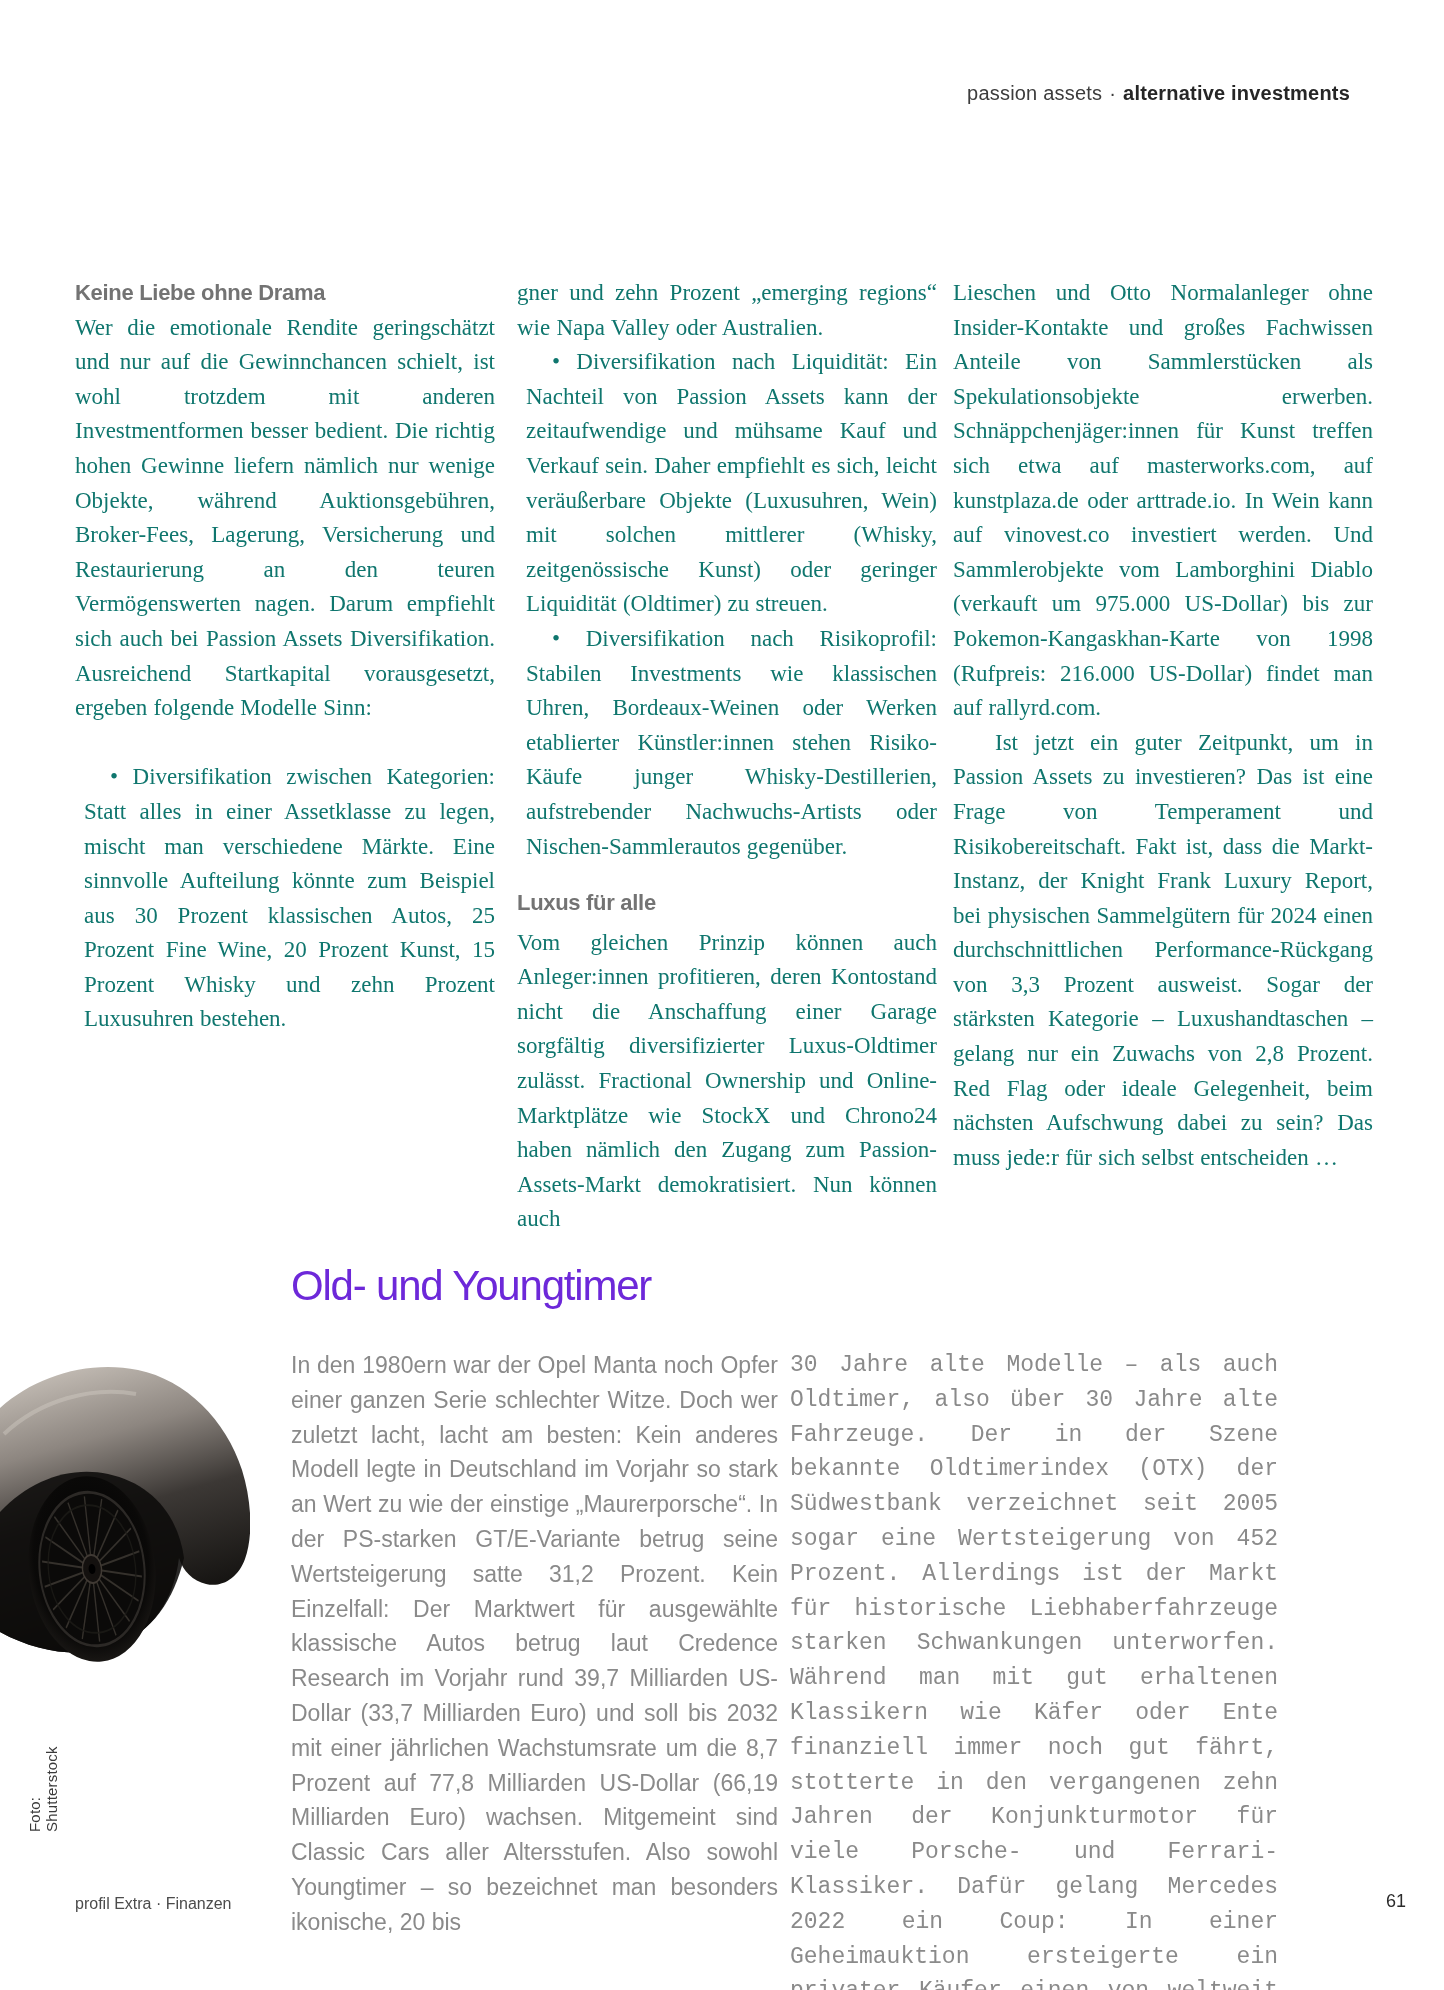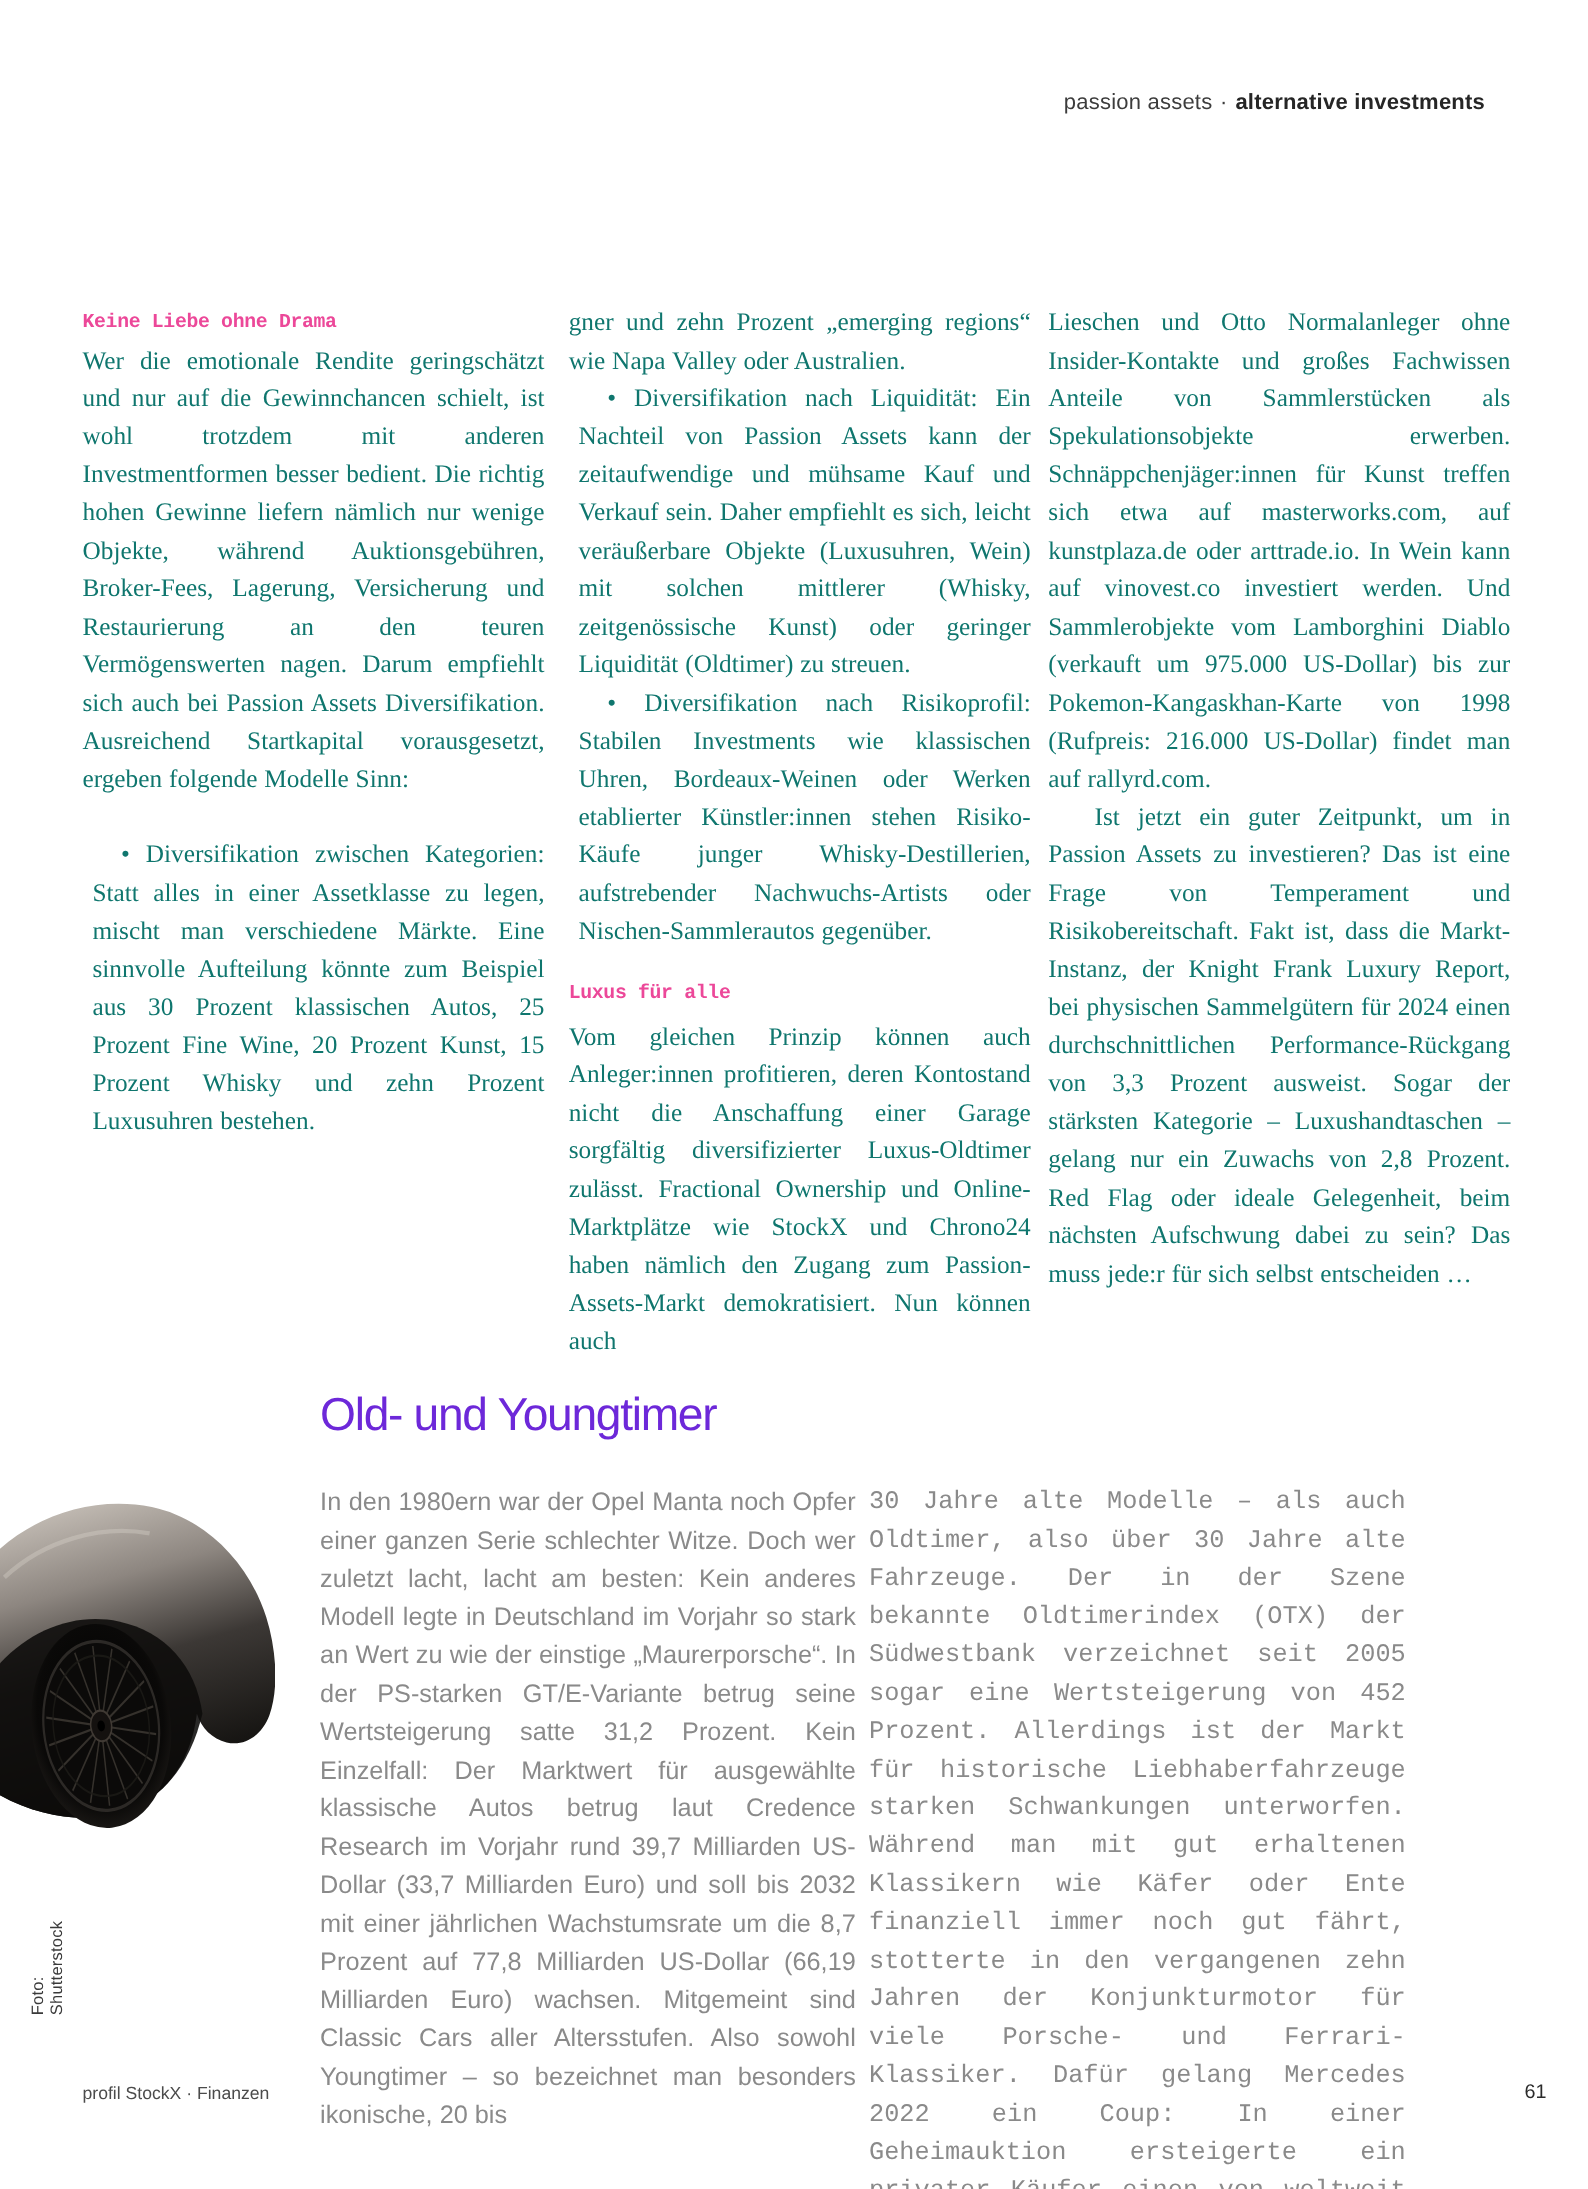--- a/index.html
+++ b/index.html
@@ -15,23 +15,23 @@
     font-size:20px; color:#3c3c3c; letter-spacing:0.2px; white-space:nowrap;
   }
   .header-tagline .sep { margin:0 7px; color:#3c3c3c; }
   .header-tagline .bold { font-weight:700; color:#262626; }
   
   .columns { position:absolute; left:75px; top:276px; width:1298px; display:flex; }
   .col { width:420px; }
   .col.c2 { margin-left:22px; }
   .col.c3 { margin-left:16px; }
   .subhead {
-    font-family:Liberation Mono, monospace;
-    font-weight:700; font-size:18px; line-height:34.6px;
-    color:#ec4899; letter-spacing:-0.3px; margin:0;
+    font-family:Liberation Sans, sans-serif;
+    font-weight:700; font-size:22px; line-height:34.6px;
+    color:#737373; letter-spacing:-0.3px; margin:0;
   }
   .p {
     margin:0; text-align:justify; font-size:23px; line-height:34.6px;
     color:#0f766e; hyphens:auto; -webkit-hyphens:auto; word-spacing:0.5px;
   }
   .bullet { padding-left:9px; text-indent:26px; }
   .gap-line { margin-top:34.6px; }
   .indent-first { text-indent:42px; }
   .luxus-head { margin-top:22px; margin-bottom:5px; }
   
@@ -154,16 +154,16 @@
 
   <h2 class="feature-title">Old- und Youngtimer</h2>
   <div class="fcol f1">In den 1980ern war der Opel Manta noch Opfer einer ganzen Serie schlechter Witze. Doch wer zuletzt lacht, lacht am besten: Kein anderes Modell legte in Deutschland im Vorjahr so stark an Wert zu wie der einstige „Maurerporsche“. In der PS-starken GT/E-Variante betrug seine Wertsteigerung satte 31,2 Prozent. Kein Einzelfall: Der Marktwert für ausgewählte klassische Autos betrug laut Credence Research im Vorjahr rund 39,7 Milliarden US-Dollar (33,7 Milliarden Euro) und soll bis 2032 mit einer jährlichen Wachstumsrate um die 8,7 Prozent auf 77,8 Milliarden US-Dollar (66,19 Milliarden Euro) wachsen. Mitgemeint sind Classic Cars aller Altersstufen. Also sowohl Youngtimer – so bezeichnet man besonders ikonische, 20 bis</div>
   <div class="fcol f2">
     <span>30 Jahre alte Modelle – als auch Oldtimer, also über 30 Jahre alte Fahrzeuge. Der in der Szene bekannte Oldtimerindex (OTX) der Südwestbank verzeichnet seit 2005 sogar eine Wertsteigerung von 452 Prozent. Allerdings ist der Markt für historische Liebhaberfahrzeuge starken Schwankungen unterworfen. Während man mit gut erhaltenen Klassikern wie Käfer oder Ente finanziell immer noch gut fährt, stotterte in den vergangenen zehn Jahren der Konjunkturmotor für viele Porsche- und Ferrari-Klassiker. Dafür gelang Mercedes 2022 ein Coup: In einer Geheimauktion ersteigerte ein privater Käufer einen von weltweit nur zwei 300 SLR Uhlenhauts von 1955 um 135 Millionen US-Dollar. Teurer war bisher kein Gebrauchtwagen.</span>
     <span class="arrow">▶</span>
   </div>
 
   <div class="credit">Foto: Shutterstock</div>
 
-  <div class="footer-left">profil StockX · Finanzen</div>
+  <div class="footer-left">profil Extra · Finanzen</div>
   <div class="page-num">61</div>
 
 </div>
 
 </body></html>

